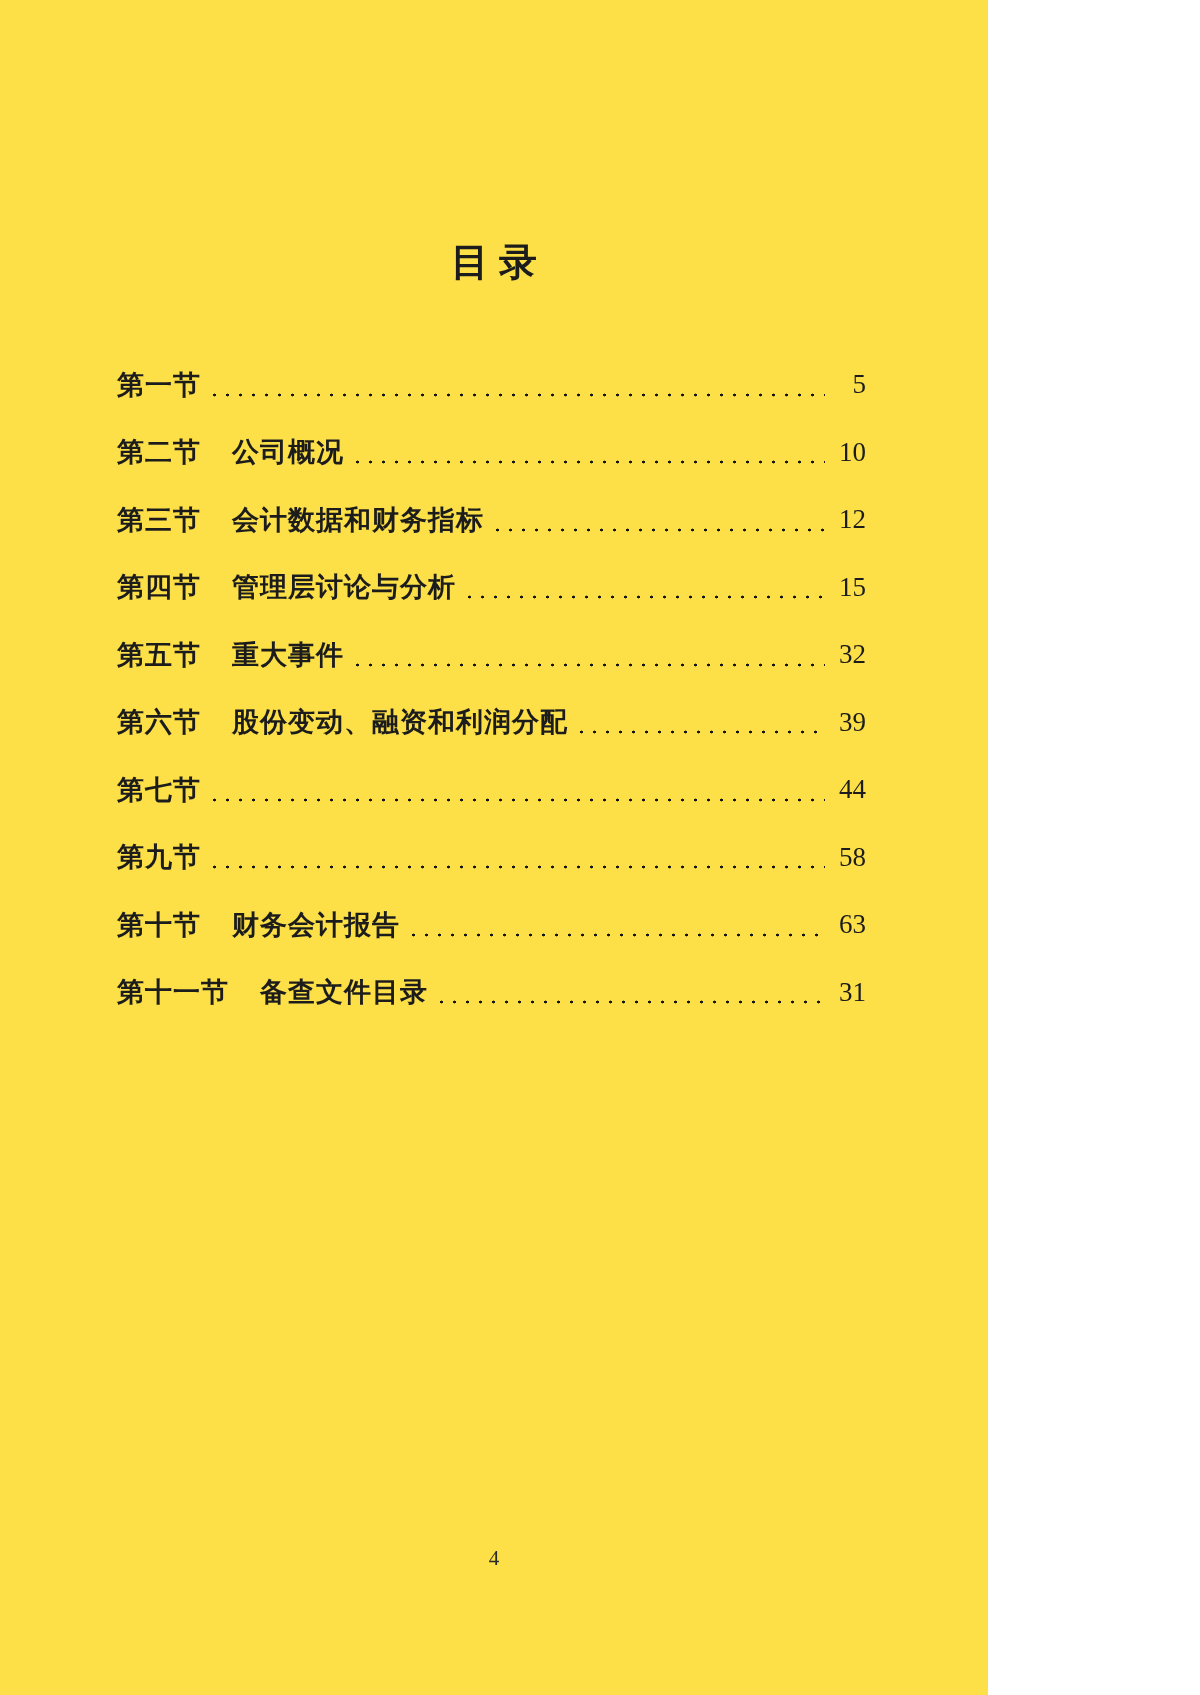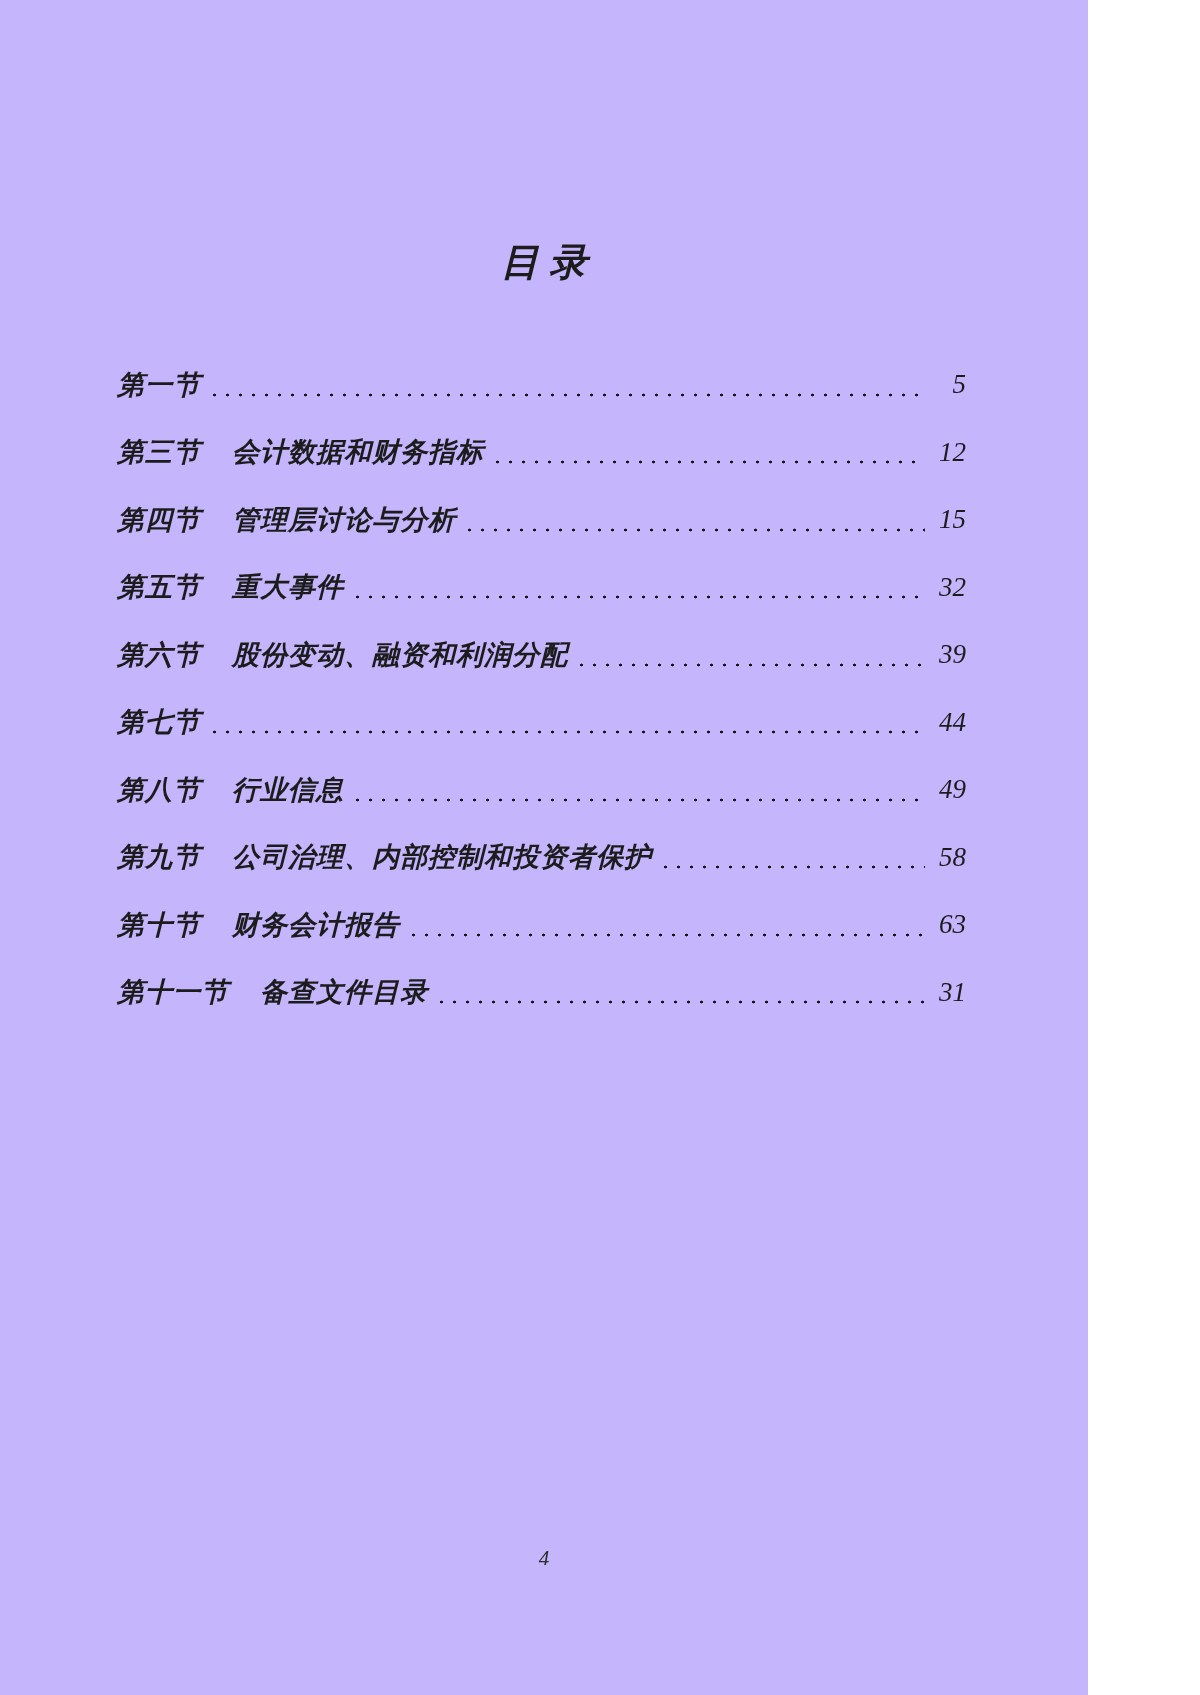--- a/index.html
+++ b/index.html
@@ -2,27 +2,26 @@
 <html><head>
 <meta charset="utf-8">
 <style>
   html, body {
     margin: 0;
     padding: 0;
     background: #ffffff;
   }
   .page {
     position: relative;
-    width: 1088px;
+    width: 988px;
     height: 1695px;
-    background: #c4b5fd;
+    background: #fde047;
     color: #1c1c1c;
     font-family: "Liberation Serif", "DejaVu Serif", serif;
     overflow: hidden;
-    font-style: italic;
   }
   .doc-title {
     position: absolute;
     top: 243px;
     left: 0;
     width: 100%;
     margin: 0;
     text-align: center;
     font-family: "Liberation Sans", "DejaVu Sans", sans-serif;
     font-size: 38px;
@@ -91,20 +90,26 @@
 <div class="page">
   <h1 class="doc-title">目录</h1>
 
   <div class="toc" id="toc-list">
       <div class="toc-entry">
         <span class="toc-chapter">第一节</span>
         <span class="toc-leader"></span>
         <span class="toc-page">5</span>
       </div>
       <div class="toc-entry">
+        <span class="toc-chapter">第二节</span>
+        <span class="toc-title">公司概况</span>
+        <span class="toc-leader"></span>
+        <span class="toc-page">10</span>
+      </div>
+      <div class="toc-entry">
         <span class="toc-chapter">第三节</span>
         <span class="toc-title">会计数据和财务指标</span>
         <span class="toc-leader"></span>
         <span class="toc-page">12</span>
       </div>
       <div class="toc-entry">
         <span class="toc-chapter">第四节</span>
         <span class="toc-title">管理层讨论与分析</span>
         <span class="toc-leader"></span>
         <span class="toc-page">15</span>
@@ -120,28 +125,21 @@
         <span class="toc-title">股份变动、融资和利润分配</span>
         <span class="toc-leader"></span>
         <span class="toc-page">39</span>
       </div>
       <div class="toc-entry">
         <span class="toc-chapter">第七节</span>
         <span class="toc-leader"></span>
         <span class="toc-page">44</span>
       </div>
       <div class="toc-entry">
-        <span class="toc-chapter">第八节</span>
-        <span class="toc-title">行业信息</span>
-        <span class="toc-leader"></span>
-        <span class="toc-page">49</span>
-      </div>
-      <div class="toc-entry">
         <span class="toc-chapter">第九节</span>
-        <span class="toc-title">公司治理、内部控制和投资者保护</span>
         <span class="toc-leader"></span>
         <span class="toc-page">58</span>
       </div>
       <div class="toc-entry">
         <span class="toc-chapter">第十节</span>
         <span class="toc-title">财务会计报告</span>
         <span class="toc-leader"></span>
         <span class="toc-page">63</span>
       </div>
       <div class="toc-entry">

